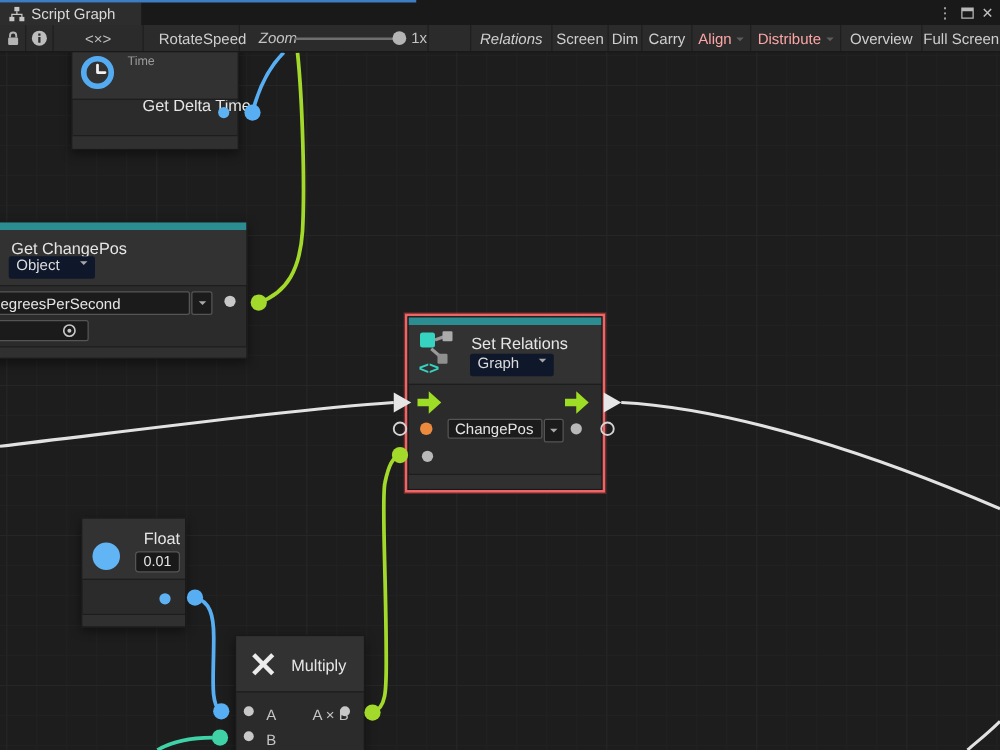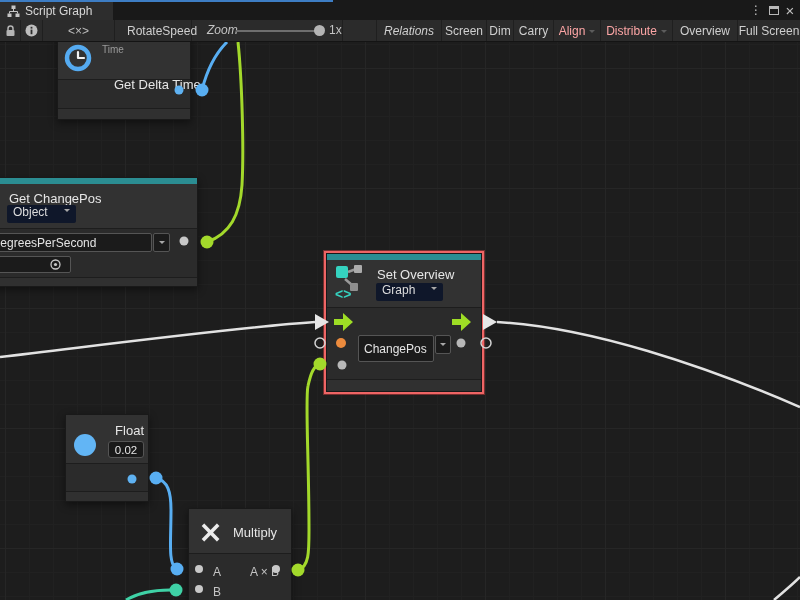--- a/index.html
+++ b/index.html
@@ -194,41 +194,41 @@
       <div class="tealbar"></div>
       <div class="hdr" style="top:6px;height:47px;"></div>
       <svg width="30" height="38" viewBox="0 0 30 38" style="position:absolute;left:8px;top:9px;">
         <line x1="13" y1="9" x2="21" y2="6" stroke="#9a9a9a" stroke-width="2.5"></line>
         <line x1="10" y1="16" x2="17" y2="22" stroke="#9a9a9a" stroke-width="2.5"></line>
         <rect x="1" y="3" width="12" height="12" rx="2" fill="#35d3c0"></rect>
         <rect x="19" y="2" width="8" height="8" rx="1" fill="#ababab"></rect>
         <rect x="15" y="20" width="8" height="8" rx="1" fill="#8f8f8f"></rect>
         <text x="0" y="36" fill="#35d3c0" font-size="14" font-weight="bold">&lt;&gt;</text>
       </svg>
-      <div class="ntitle" style="left:50px;top:13px;">Set Overview</div>
+      <div class="ntitle" style="left:50px;top:13px;">Set Relations</div>
       <div class="dd" style="left:49px;top:29px;height:18px;">
         <span>Graph</span>
         <span class="caret"></span>
       </div>
       <div class="sep" style="top:53px;"></div>
-      <div class="field" style="left:31px;top:81px;width:76px;height:27px;">
+      <div class="field" style="left:31px;top:81px;width:76px;height:16px;">
         <span>ChangePos</span>
       </div>
       <div class="ddbtn" style="left:108px;top:81px;width:16px;height:19px;">
         <span class="caret" style="margin-top:3px;"></span>
       </div>
       <div class="ftr" style="height:12px;"></div>
     </div>
 
     <div class="node" style="left:65px;top:372px;width:84px;height:88px;">
       <div class="hdr" style="top:0;height:48px;"></div>
       <div class="float-dot" style="left:8px;top:19px;"></div>
       <div class="ntitle" style="left:40px;top:8px;width:38px;text-align:right;">Float</div>
       <div class="field" style="left:42px;top:26px;width:36px;height:17px;justify-content:center;background:#191919;border-radius:3px;font-size:11.5px;">
-        <span>0.02</span>
+        <span>0.01</span>
       </div>
       <div class="sep" style="top:48px;"></div>
       <div class="ftr" style="height:10px;"></div>
     </div>
 
     <div class="node" style="left:188px;top:466px;width:104px;height:140px;">
       <div class="hdr" style="top:0;height:44px;"></div>
       <div class="mult-x" style="left:9px;top:8px;">×</div>
       <div class="ntitle" style="left:44px;top:16px;">Multiply</div>
       <div class="sep" style="top:44px;"></div>

